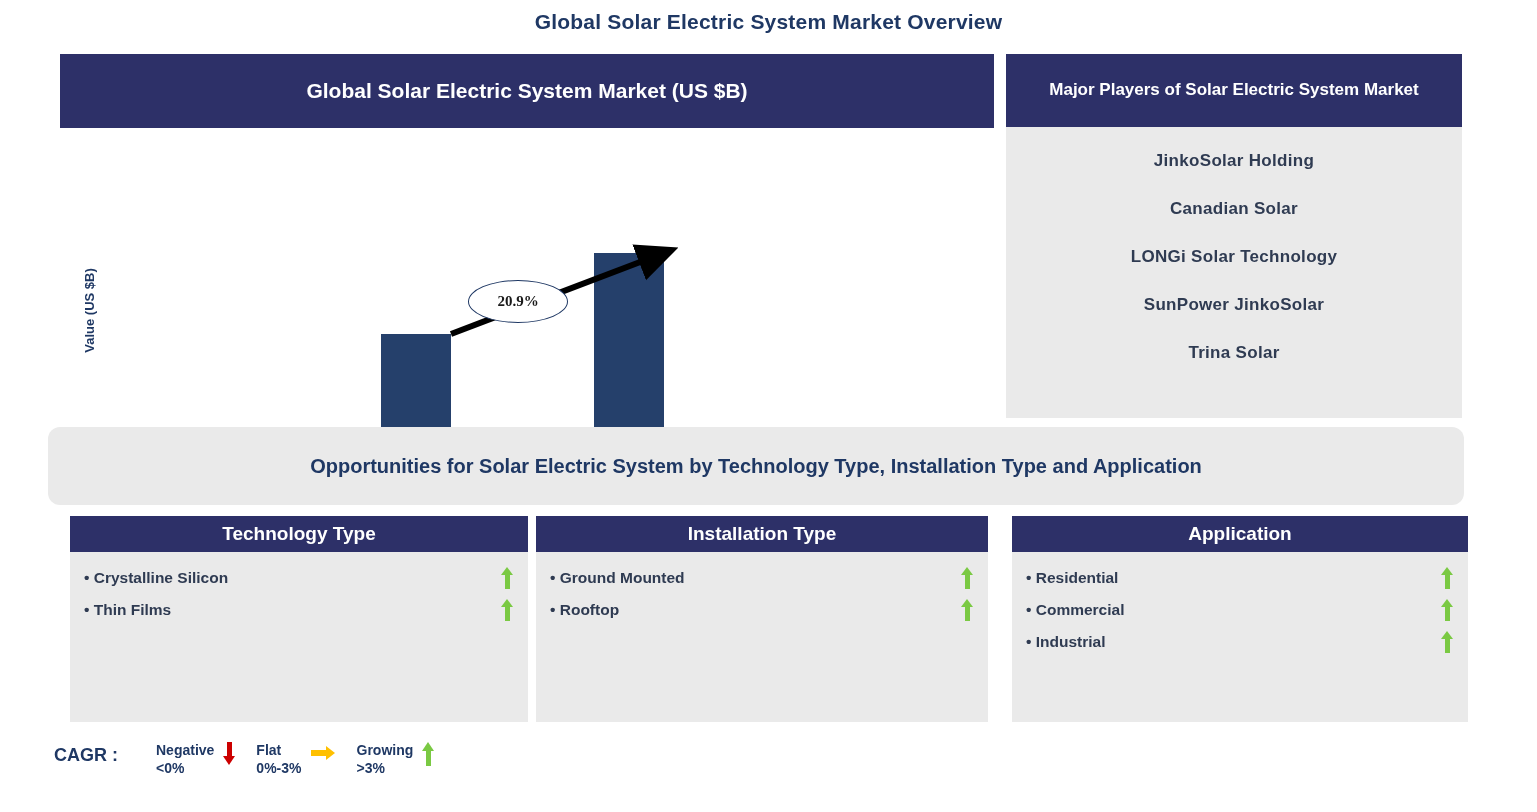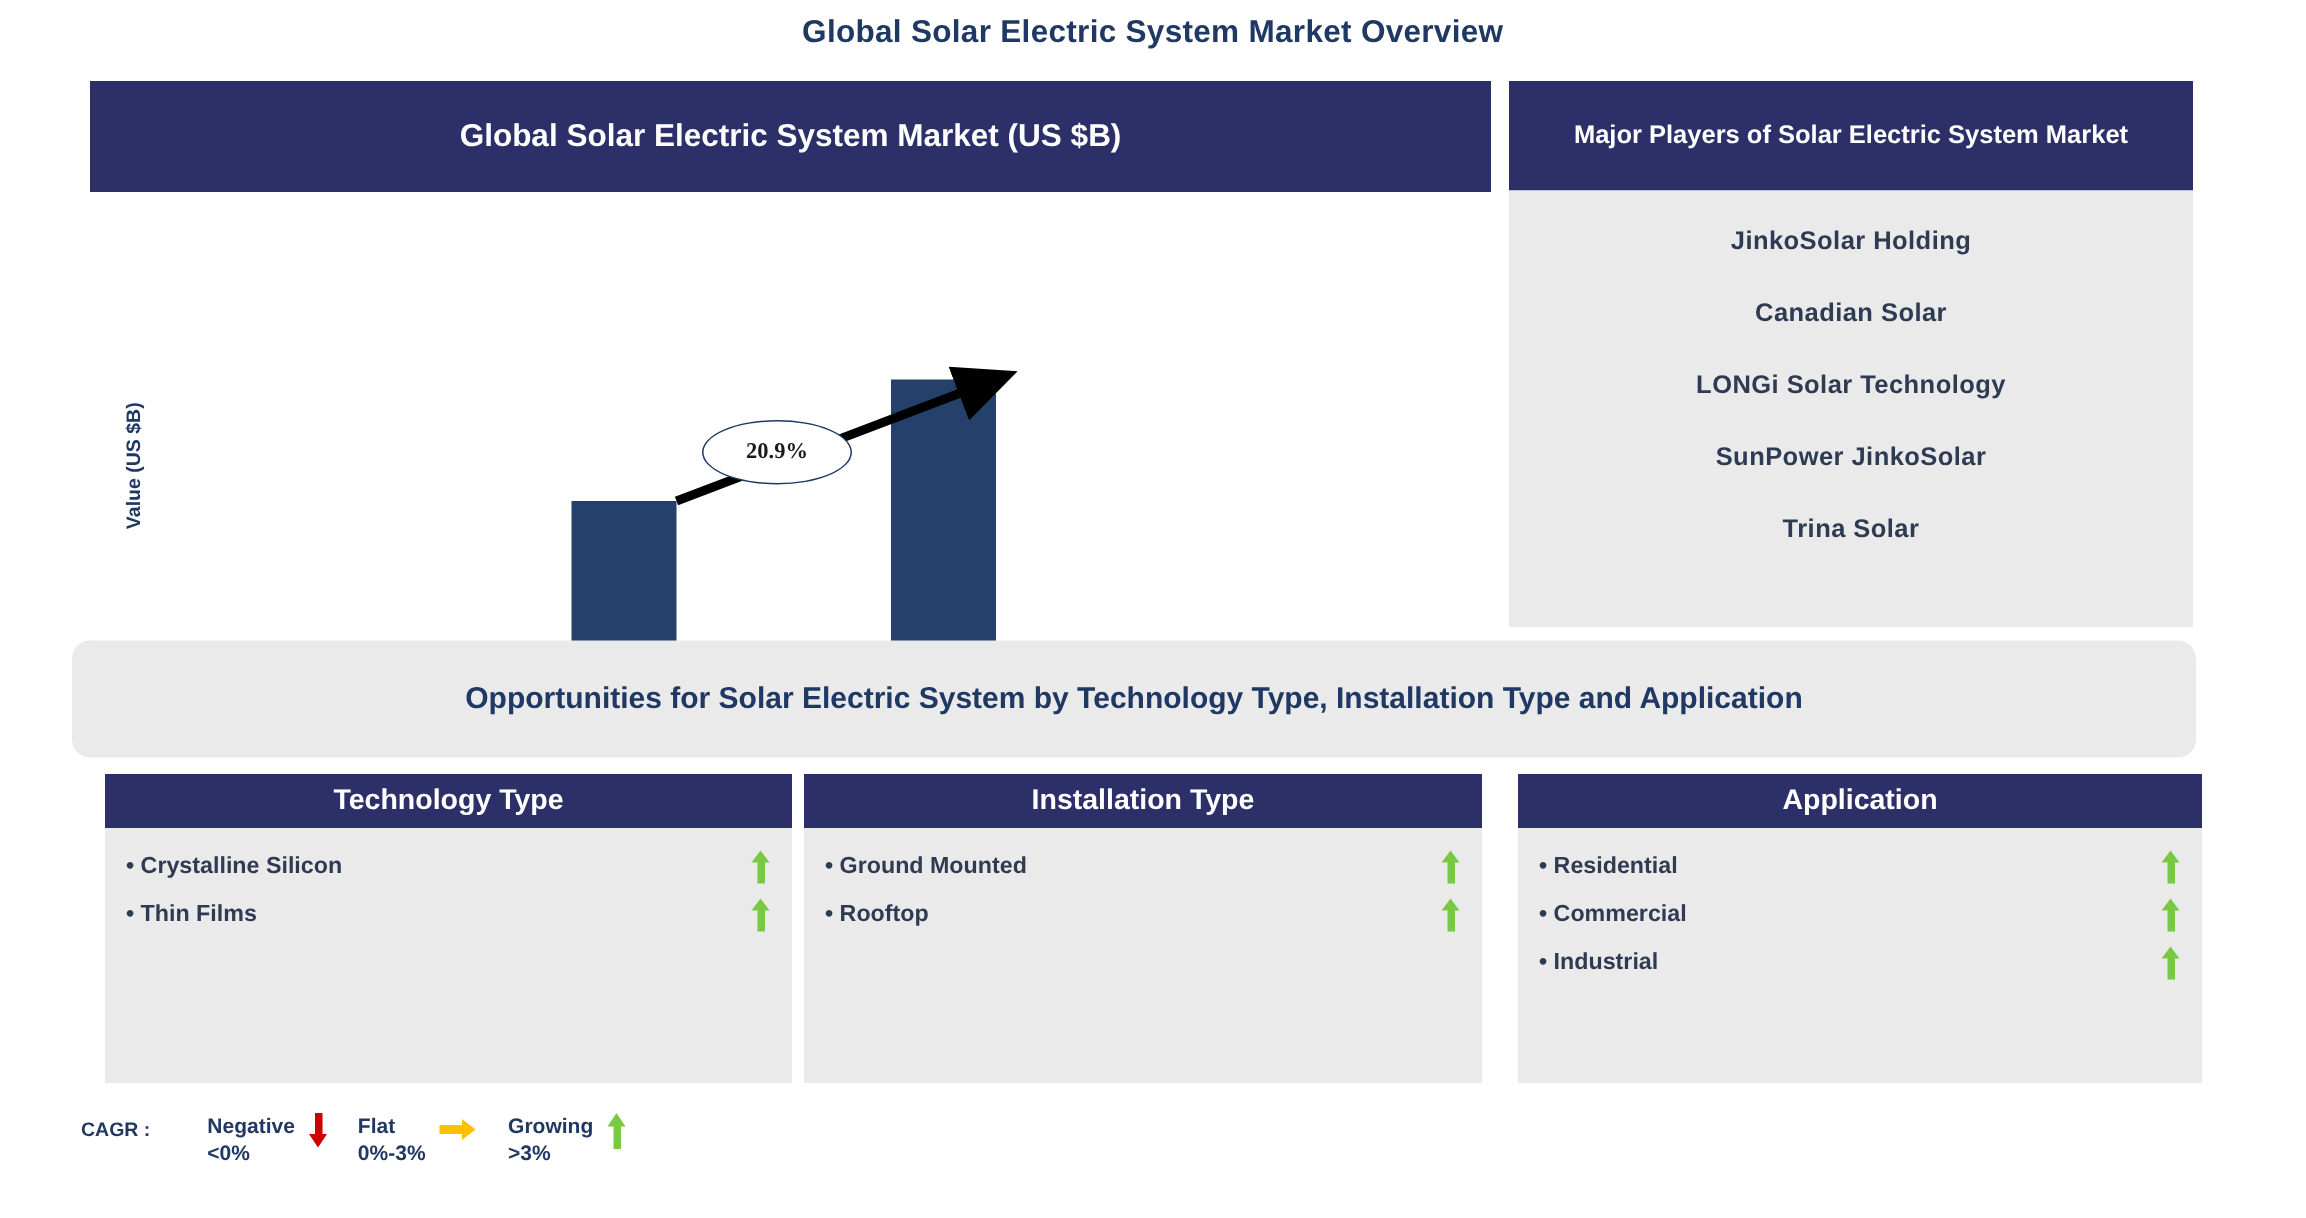--- a/index.html
+++ b/index.html
@@ -87,21 +87,21 @@
   .arrow-up::before{
     content:"";position:absolute;left:4px;top:7px;width:5px;height:15px;background:#7AC943;
   }
   .arrow-up::after{
     content:"";position:absolute;left:0;top:0;width:0;height:0;
     border-left:6.5px solid transparent;border-right:6.5px solid transparent;
     border-bottom:8px solid #7AC943;
   }
   
   .legend{position:absolute;left:54px;top:742px;display:flex;align-items:flex-start;}
-  .legend-title{font-size:13px;font-weight:bold;color:#1F3864;margin-right:38px;padding-top:3px;}
+  .legend-title{font-size:18px;font-weight:bold;color:#1F3864;margin-right:38px;padding-top:3px;}
   .legend-item{display:flex;align-items:flex-start;margin-right:14px;}
   .legend-text{font-size:14px;font-weight:bold;color:#1F3864;line-height:1.25;}
   .legend-icon{margin-left:9px;margin-right:6px;padding-top:2px;}
   .arrow-down-red{display:inline-block;width:13px;height:24px;position:relative;}
   .arrow-down-red::before{
     content:"";position:absolute;left:4px;top:0;width:5px;height:15px;background:#CC0000;
   }
   .arrow-down-red::after{
     content:"";position:absolute;left:0;top:14px;width:0;height:0;
     border-left:6.5px solid transparent;border-right:6.5px solid transparent;

